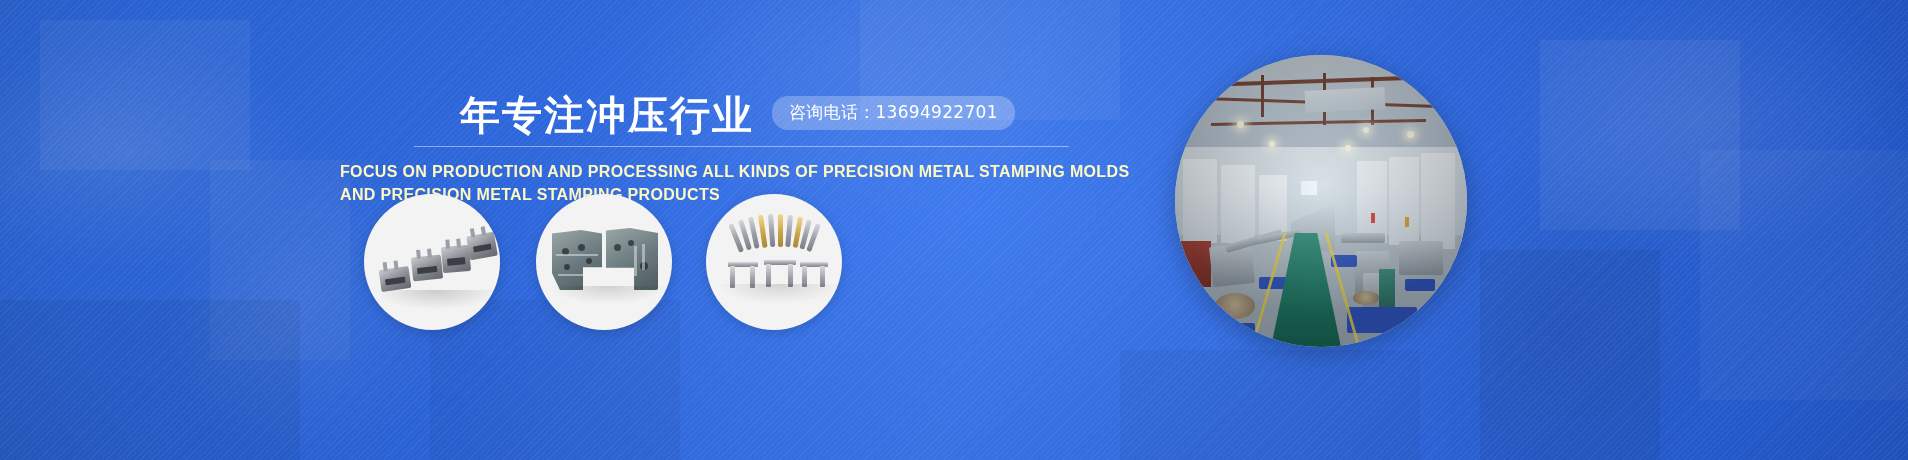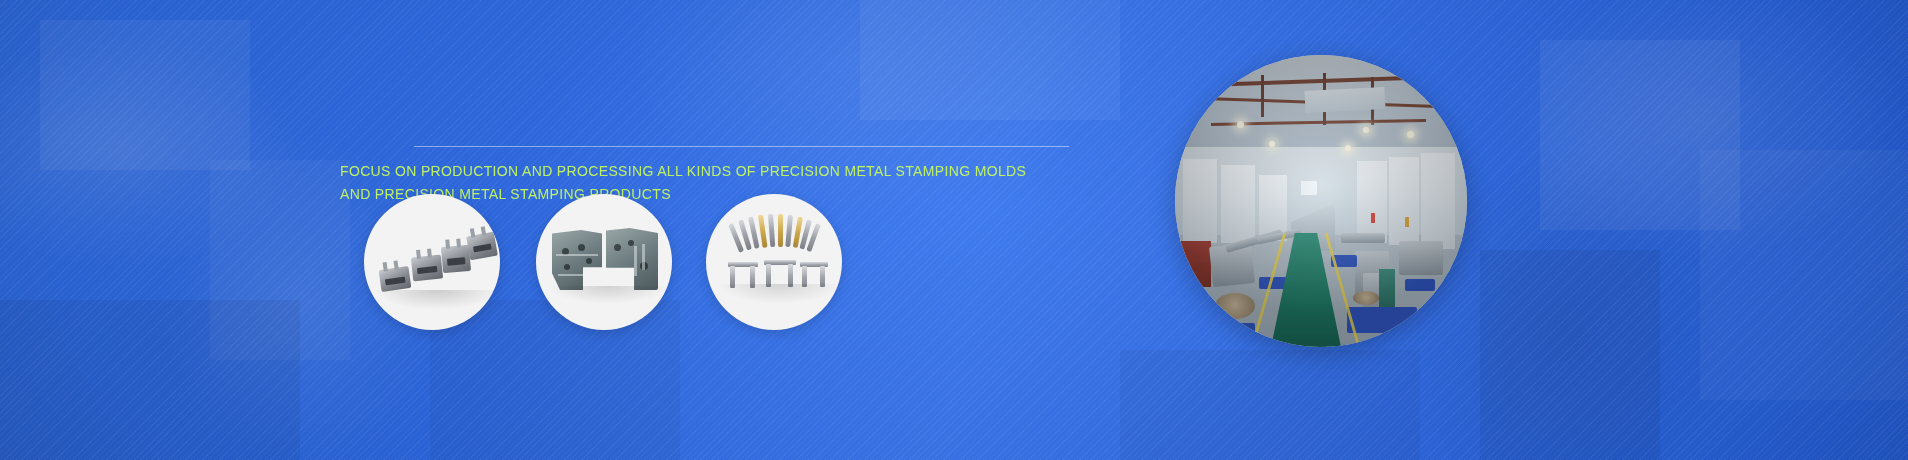--- a/index.html
+++ b/index.html
@@ -72,22 +72,22 @@
     position:relative;top:-3px;
   }
 
   .divider{
     position:absolute;left:74px;top:106px;width:655px;height:1px;
     background:rgba(255,255,255,.45);
   }
 
   .tagline{
     position:absolute;left:0px;top:120px;width:740px;
-    color:#bef264;font-size:14px;line-height:23px;letter-spacing:.35px;
-    font-weight:400;
+    color:#fef9c3;font-size:16px;line-height:23px;letter-spacing:.35px;
+    font-weight:700;
   }
   .tagline div{white-space:nowrap;}
 
   
   .prod{
     position:absolute;width:136px;height:136px;border-radius:50%;
     background:#f3f3f3;overflow:hidden;
     box-shadow:0 3px 12px rgba(0,0,0,.16);
   }
   .prod .inner{position:absolute;inset:0;}
@@ -158,20 +158,23 @@
     <i style="left:1120px;top:350px;width:300px;height:110px;background:rgba(0,0,0,.04);"></i>
   </div>
   <div class="bg-vign"></div>
   <div class="bg-stripes"></div>
 
   <div class="copy">
 
     <div class="headline-row">
 
 
+      <div class="line2">
+        <span class="cn-big">年专注冲压行业</span><span class="phone-pill">咨询电话：13694922701</span>
+      </div>
     </div>
 
     <div class="divider"></div>
 
     <div class="tagline">
       <div>FOCUS ON PRODUCTION AND PROCESSING ALL KINDS OF PRECISION METAL STAMPING MOLDS</div>
       <div>AND PRECISION METAL STAMPING PRODUCTS</div>
     </div>
   </div>
 

